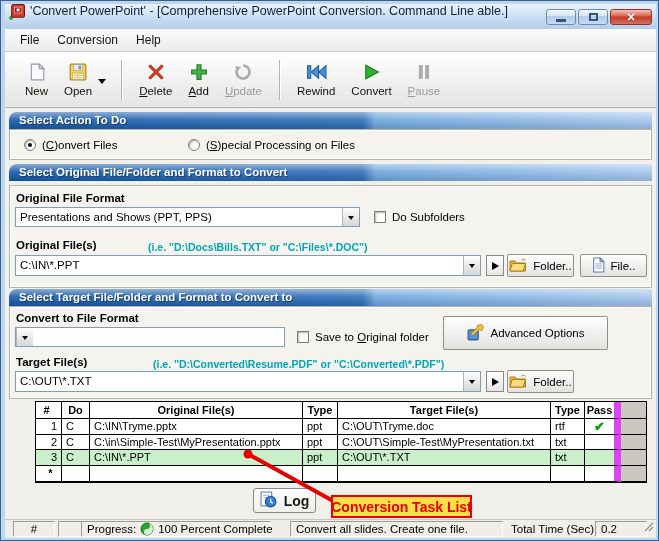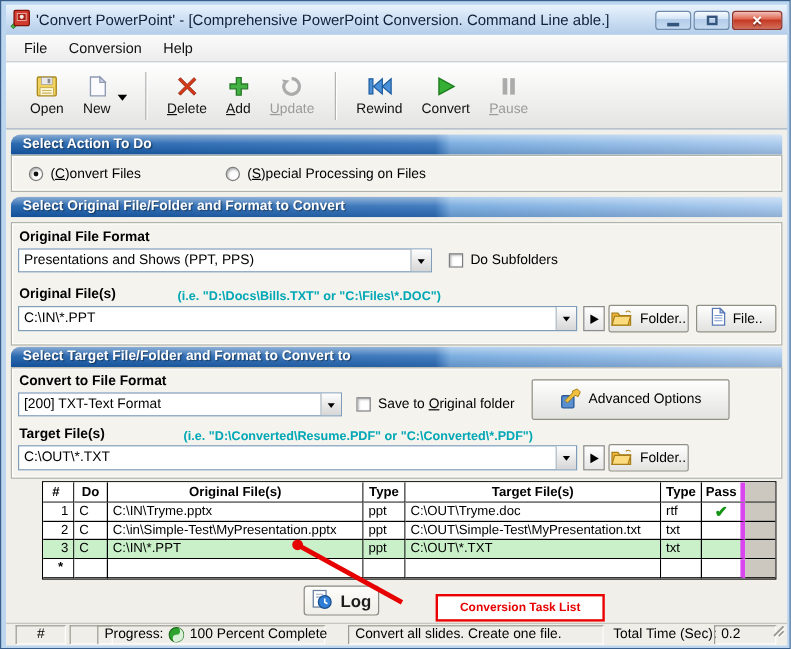--- a/index.html
+++ b/index.html
@@ -1,20 +1,20 @@
 <!DOCTYPE html>
 <html><head>
 <meta charset="utf-8">
 <style>
   * { box-sizing: border-box; margin:0; padding:0; font-family:"Liberation Sans",sans-serif; }
   html,body { background:#fff; }
   #win { position:relative; width:659px; height:541px; background:#bdd6ef; border:1px solid #39608c; overflow:hidden; }
 
   
-  .titlebar { position:absolute; left:4px; top:3px; width:651px; height:25px; display:flex; align-items:center;
+  .titlebar { position:absolute; left:4px; top:3px; width:651px; height:25px; display:flex; 
     background:linear-gradient(#eaf3fc,#cfe1f4 45%,#b4cde9); }
   .app-icon { margin-left:3px; display:flex; }
   .title { font-size:12.5px; color:#10203a; margin-left:5px; white-space:nowrap; }
   .winbtns { position:absolute; right:4px; top:5px; display:flex; gap:2px; }
   .wbtn { height:16px; border:1px solid #6e8bab; border-radius:3px; display:flex; align-items:center; justify-content:center;
     background:linear-gradient(#f7fbff,#d3e4f5 40%,#b3cce9 45%,#c7dcf2); }
   .wbtn.minb,.wbtn.maxb { width:30px; }
   .wbtn.closeb { width:42px; background:linear-gradient(#f3c1b9,#e06a55 40%,#c43a24 50%,#d4705c); border-color:#8d3328; }
   .glyph-min { width:10px; height:3px; background:#35567c; margin-top:7px; }
   .glyph-max { width:9px; height:8px; border:2px solid #35567c; }
@@ -72,36 +72,36 @@
   .grow { display:flex; height:16px; background:#fff; }
   .grow.head { height:17px; font-weight:bold; }
   .gcell { border-right:1px solid #000; border-bottom:1px solid #000; font-size:11px; padding:1px 0 0 4px; overflow:hidden; white-space:nowrap; background:#fff; }
   .grow.head .gcell { text-align:center; padding-left:0; padding-top:2px; }
   .c-num{ width:26px; text-align:right; padding-right:4px; }
   .c-do{ width:28px; }
   .c-orig{ width:213px; }
   .c-type{ width:35px; }
   .c-target{ width:213px; }
   .c-type2{ width:34px; }
-  .c-pass{ width:36px; text-align:center; padding-left:0; border-right:4px solid #d946ef; }
+  .c-pass{ width:36px; text-align:center; padding-left:0; border-right:7px solid #d946ef; }
   .c-fill{ flex:1; background:#ccc8c0; border-bottom:1px solid #000; border-right:none; }
   .grow.green .gcell { background:#c9f0c9; }
   .grow.green .c-fill { background:#ccc8c0; }
   .pass-check { color:#149414; font-weight:bold; font-size:13px; line-height:13px; }
   .c-num.star { text-align:center; padding-right:0; font-weight:bold; }
 
   
   .tab { position:absolute; display:flex; align-items:center; justify-content:center; gap:7px;
     background:linear-gradient(#fdfdfb,#efeee8); border:1px solid #8a8a82; border-radius:3px; font-weight:bold; font-size:14px; color:#1c1c1c; }
   .tab-files { left:8px; top:486px; width:243px; height:27px; background:#fcfcf9; }
   .tab-log { left:252px; top:487px; width:63px; height:25px; }
 
   
-  .callout { position:absolute; left:330px; top:494px; width:141px; height:23px; background:#ffffff; border:2px solid #ea0000;
-    color:#e60000; font-weight:bold; font-size:10px; display:flex; align-items:center; justify-content:center; z-index:40; white-space:nowrap;margin-left:32px; }
+  .callout { position:absolute; left:330px; top:494px; width:141px; height:23px; background:#fde047; border:2px solid #ea0000;
+    color:#e60000; font-weight:bold; font-size:14px; display:flex; align-items:center; justify-content:center; z-index:40; white-space:nowrap; }
   .arrow-overlay { position:absolute; left:0; top:0; width:659px; height:541px; pointer-events:none; z-index:39; }
 
   
   .statusbar { position:absolute; left:4px; top:518px; width:651px; height:19px; background:#efeee8; border-top:1px solid #c8c6be; }
   .spanel { position:absolute; top:1px; height:16px; border:1px solid; border-color:#9b9b93 #fdfdfd #fdfdfd #9b9b93;
     font-size:11.5px; display:flex; align-items:center; padding:0 5px; gap:4px; white-space:nowrap; }
   .stext { position:absolute; font-size:11.5px; white-space:nowrap; }
   .grip { position:absolute; right:2px; bottom:2px; }
 </style>
 </head>
@@ -134,39 +134,39 @@
 
   <div class="menubar">
     <span class="menu-item">File</span>
     <span class="menu-item">Conversion</span>
     <span class="menu-item">Help</span>
   </div>
 
   <div class="toolbar">
     <div class="tbtn">
       <span class="ic">
+        <svg width="16" height="18" viewBox="0 0 14 16">
+            <path d="M2 1 h7 l4 4 v10 h-11 z" fill="#fbfbfd" stroke="#8f9bb3"></path>
+            <path d="M9 1 l4 4 h-4 z" fill="#d7dde9" stroke="#8f9bb3"></path>
+          </svg>
+      </span>
+      <span>New</span>
+    </div>
+    <div class="tbtn">
+      <span class="ic">
         <svg width="18" height="18" viewBox="0 0 16 16">
             <rect x="1" y="1" width="14" height="14" rx="1" fill="#f2d25e" stroke="#a8881c"></rect>
             <rect x="4" y="1.5" width="8" height="5" fill="#e9e9eb" stroke="#9a9a9a" stroke-width="0.5"></rect>
             <rect x="8.6" y="2.4" width="2" height="3.2" fill="#8a8a8e"></rect>
             <rect x="3" y="9" width="10" height="5.6" fill="#fdf6d8" stroke="#b09a3a" stroke-width="0.5"></rect>
             <line x1="4.5" y1="11" x2="11.5" y2="11" stroke="#c9b25a" stroke-width="0.8"></line>
             <line x1="4.5" y1="13" x2="11.5" y2="13" stroke="#c9b25a" stroke-width="0.8"></line>
           </svg>
       </span>
       <span>Open</span>
-    </div>
-    <div class="tbtn">
-      <span class="ic">
-        <svg width="16" height="18" viewBox="0 0 14 16">
-            <path d="M2 1 h7 l4 4 v10 h-11 z" fill="#fbfbfd" stroke="#8f9bb3"></path>
-            <path d="M9 1 l4 4 h-4 z" fill="#d7dde9" stroke="#8f9bb3"></path>
-          </svg>
-      </span>
-      <span>New</span>
     </div>
     <span class="dd-arrow"></span>
     <span class="sep"></span>
     <div class="tbtn">
       <span class="ic">
         <svg width="18" height="18" viewBox="0 0 16 16">
             <path d="M3 1.5 L8 6.5 L13 1.5 L14.5 3 L9.5 8 L14.5 13 L13 14.5 L8 9.5 L3 14.5 L1.5 13 L6.5 8 L1.5 3 Z" fill="#d43a1a" stroke="#8e1f08" stroke-width="0.6"></path>
           </svg>
       </span>
       <span><span class="accel">D</span><span>elete</span></span>
@@ -269,21 +269,20 @@
             </g>
           </svg></span>
       <span>File..</span>
     </div>
   </div>
 
   <div class="sec-header" style="top:288px;">Select Target File/Folder and Format to Convert to</div>
   <div class="groupbox" style="top:305px; height:93px;">
     <span class="blabel" style="left:6px; top:5px;text-align:center;">Convert to File Format</span>
     <div class="combo" style="left:5px; top:20px; width:270px; height:20px;">
-      <span class="val">[200] TXT-Text Format</span>
       <span class="dd">
           <span></span>
         </span>
     </div>
     <span class="checkbox" style="left:287px; top:24px;"></span>
     <span class="ctext" style="position:absolute; left:305px; top:24px;"><span>Save to </span><span class="accel">O</span><span>riginal folder</span></span>
     <div class="btn" style="left:433px; top:9px; width:165px; height:34px;">
       <span><svg width="18" height="18" viewBox="0 0 16 16">
             <rect x="1" y="6" width="9" height="9" rx="1" fill="#5a8fd0" stroke="#2a5a9a"></rect>
             <path d="M9 2.5 l3.5 -1.5 l2.2 2.2 l-1.5 3.5 l-2.4 -1 l-5.6 5.6 l-1.8 -1.8 l5.6 -5.6 z" fill="#f0c040" stroke="#a07a10" stroke-width="0.7"></path>

